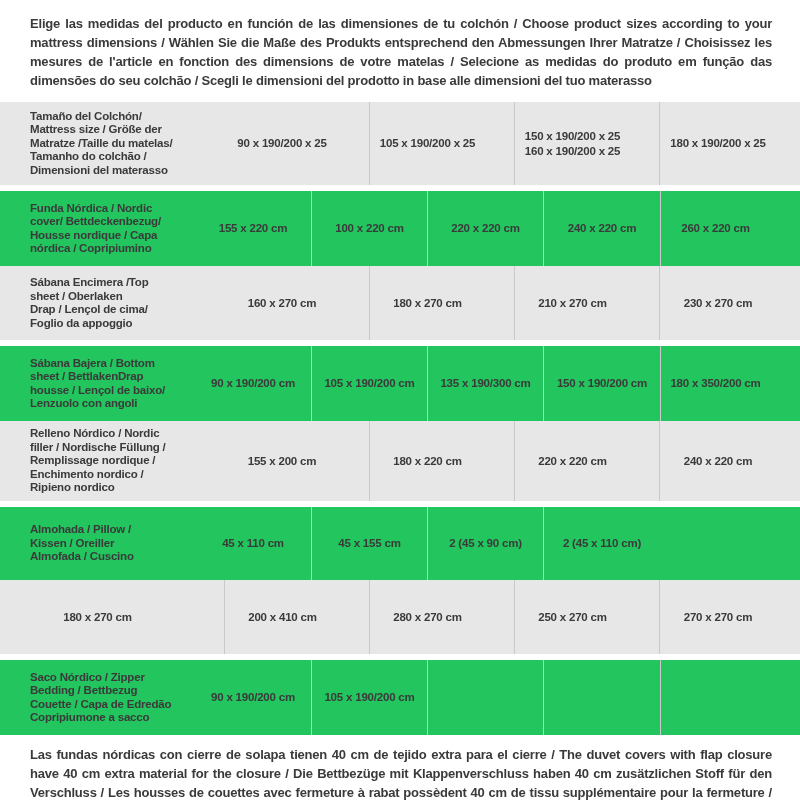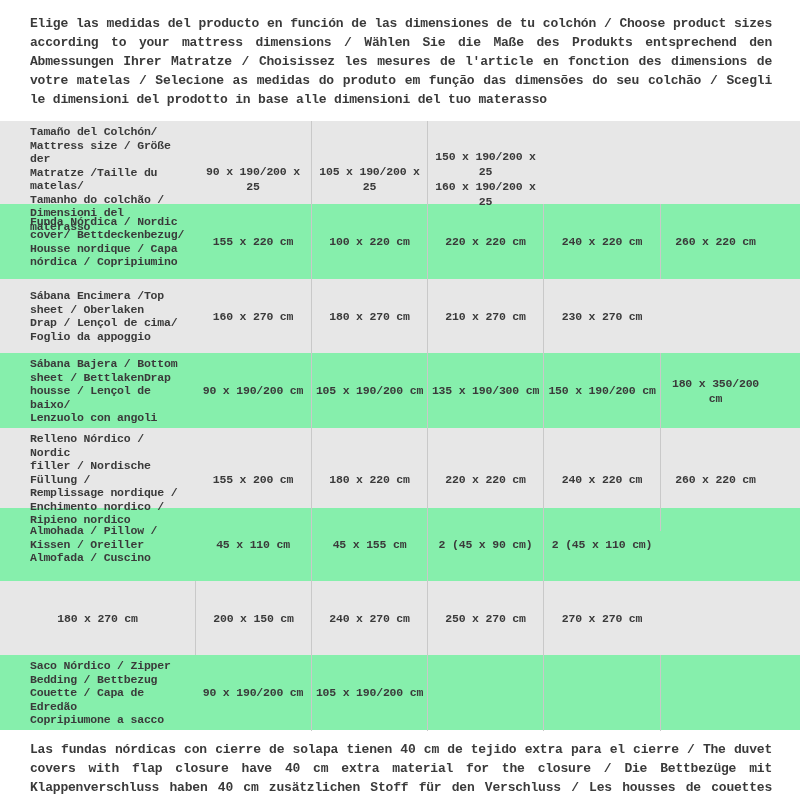--- a/index.html
+++ b/index.html
@@ -3,41 +3,41 @@
 <meta charset="utf-8">
 <style>
   html, body { margin: 0; padding: 0; }
   body {
     width: 800px; height: 800px;
     background: #ffffff;
     font-family: "Liberation Sans", sans-serif;
     color: #3a3a3a;
     overflow: hidden;
   }
-  .page { width: 800px; height: 692px; font-family: Liberation Mono, monospace; }
+  .page { width: 800px; height: 692px; }
 
   .intro {
     padding: 14px 28px 0 30px;
     font-size: 13px;
     font-weight: 700;
     line-height: 19px;
     letter-spacing: -0.2px;
     text-align: justify;
     color: #3a3a3a;
   }
 
   .size-table { margin-top: 12px; width: 800px; }
 
   .row {
     display: grid;
     grid-template-columns: 195px 116px 116px 116px 117px 110px 30px;
     width: 800px;
   }
-  .row.shade { background: #e7e7e7; }
-  .row.light { background: #86efac; }
+  .row.shade { background: #e7e7e7; gap: 29px; }
+  .row.light { background: #22c55e; margin-top: 6px; }
 
   .cell {
     display: flex;
     align-items: center;
     font-weight: 700;
     letter-spacing: -0.2px;
     white-space: pre-line;
   }
   .cell.label {
     padding: 4px 8px 4px 30px;
@@ -78,20 +78,21 @@
     <div class="row shade" style="height:83px">
       <div class="cell label">Tamaño del Colchón/
 Mattress size / Größe der
 Matratze /Taille du matelas/
 Tamanho do colchão /
 Dimensioni del materasso</div>
       <div class="cell val">90 x 190/200 x 25</div>
       <div class="cell val bl">105 x 190/200 x 25</div>
       <div class="cell val bl">150 x 190/200 x 25
 160 x 190/200 x 25</div>
+      <div class="cell val bl">180 x 190/200 x 25</div>
       <div class="spacer"></div>
     </div>
 
     <div class="row light" style="height:75px">
       <div class="cell label">Funda Nórdica /  Nordic
 cover/ Bettdeckenbezug/
 Housse nordique  / Capa
 nórdica / Copripiumino</div>
       <div class="cell val">155 x 220 cm</div>
       <div class="cell val bl">100 x 220 cm</div>
@@ -146,22 +147,22 @@
 Almofada / Cuscino</div>
       <div class="cell val">45 x 110 cm</div>
       <div class="cell val bl">45 x 155 cm</div>
       <div class="cell val bl">2 (45 x 90 cm)</div>
       <div class="cell val bl">2 (45 x 110 cm)</div>
       <div class="spacer"></div>
     </div>
 
     <div class="row shade" style="height:74px">
       <div class="cell val">180 x 270 cm</div>
-      <div class="cell val bl">200 x 150 cm</div>
-      <div class="cell val bl">240 x 270 cm</div>
+      <div class="cell val bl">200 x 410 cm</div>
+      <div class="cell val bl">280 x 270 cm</div>
       <div class="cell val bl">250 x 270 cm</div>
       <div class="cell val bl">270 x 270 cm</div>
       <div class="spacer"></div>
     </div>
 
     <div class="row light" style="height:75px">
       <div class="cell label">Saco Nórdico / Zipper
 Bedding / Bettbezug
 Couette  / Capa de Edredão
 Copripiumone a sacco</div>

